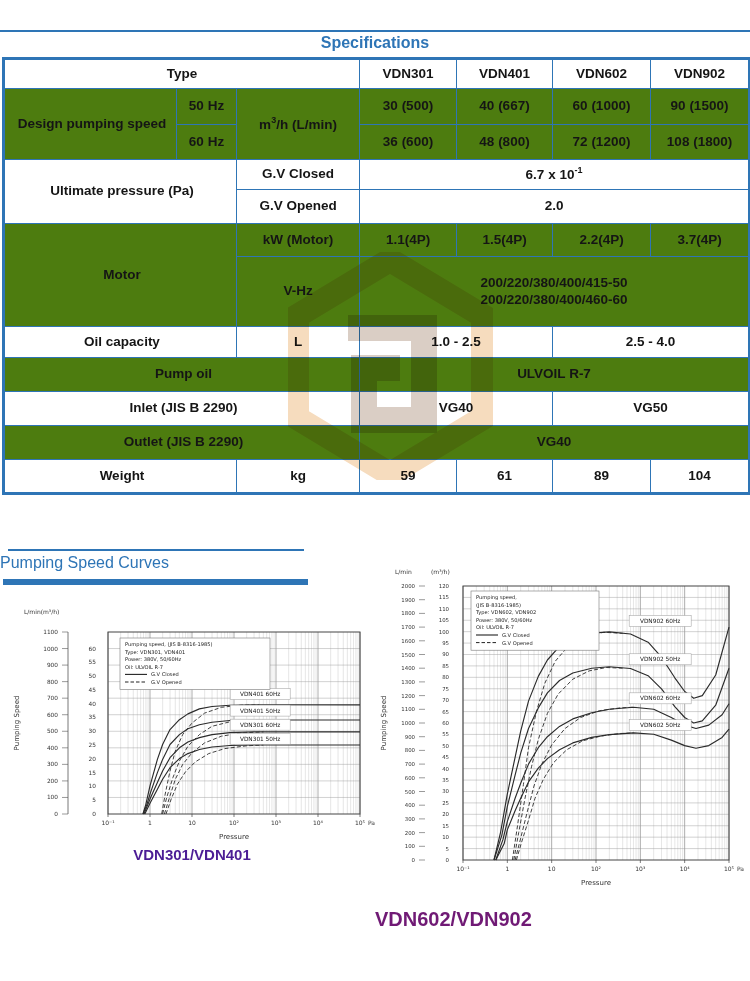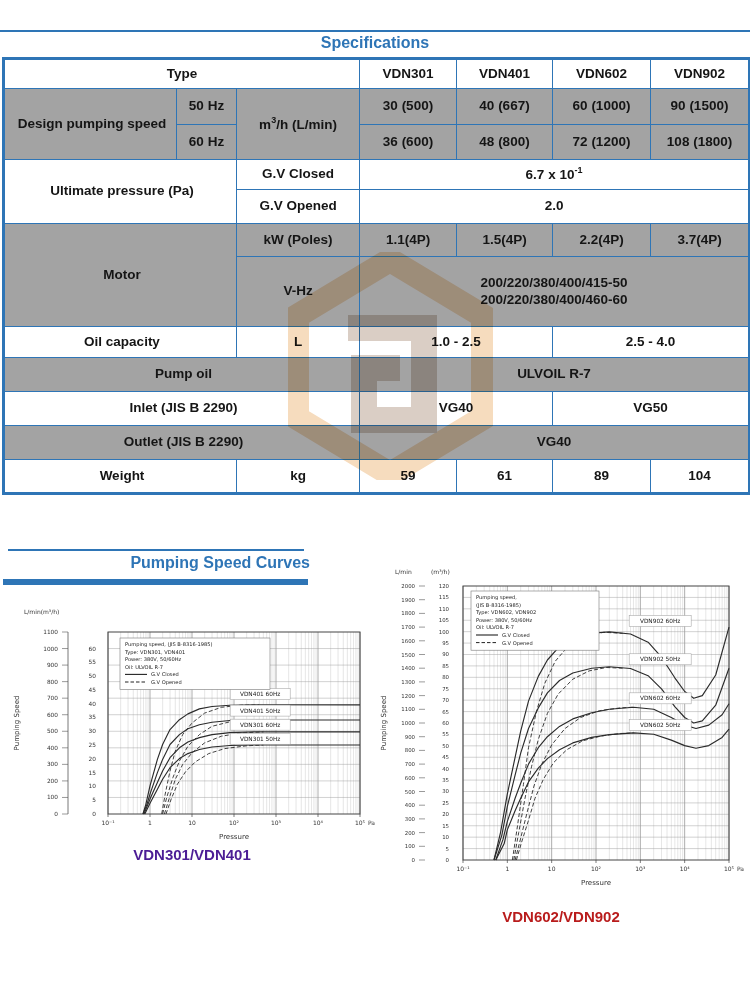--- a/index.html
+++ b/index.html
@@ -7,34 +7,34 @@
         font-family:"Liberation Sans",sans-serif;color:#161616;padding-left:41px;}
   .top-rule{position:absolute;left:0;top:30px;width:750px;height:2px;background:#2E75B6;}
   .spec-title{position:absolute;left:0;top:34px;width:750px;text-align:center;
               font-size:16px;font-weight:bold;color:#2E75B6;}
   table.spec{position:absolute;left:2px;top:57px;width:746px;border-collapse:collapse;
              table-layout:fixed;border:3px solid #2E75B6;}
   table.spec td{border:1.5px solid #2E75B6;font-size:13.5px;font-weight:600;color:#151515;
                 padding:1px 4px;text-align:center;vertical-align:middle;line-height:1.25;}
   table.spec td.hdr{font-weight:700;}
   table.spec td.lbl{text-align:center;padding-left:7px;}
-  tr.blue td{background:#a3a3a3;}
+  tr.blue td{background:#4d7c0f;}
   sup{font-size:9px;}
   .watermark{position:absolute;left:288px;top:252px;width:205px;height:228px;z-index:3;
              pointer-events:none;mix-blend-mode:multiply;}
   .curves-top-line{position:absolute;left:8px;top:549px;width:296px;height:2px;background:#2E75B6;}
-  .curves-title{position:absolute;left:0;top:554px;width:310px;text-align:right;
-                font-size:16px;font-weight:bold;color:#2E75B6;}
+  .curves-title{position:absolute;left:0;top:554px;width:310px;text-align:left;
+                font-size:16px;font-weight:normal;color:#2E75B6;}
   .curves-bar{position:absolute;left:3px;top:579px;width:305px;height:6px;background:#2E75B6;}
   .chart1{position:absolute;left:8px;top:596px;}
   .chart2{position:absolute;left:375px;top:560px;}
   .caption1{position:absolute;left:8px;top:846px;width:368px;text-align:center;
             font-size:15px;font-weight:600;color:#4c1d95;}
-  .caption2{position:absolute;left:375px;top:908px;width:372px;text-align:center;
-            font-size:15px;font-weight:600;color:#b91c1c;}
+  .caption2{position:absolute;left:375px;top:908px;width:372px;
+            font-size:20px;font-weight:600;color:#701a75;}
   svg text{font-family:"DejaVu Sans",sans-serif;}
 </style>
 </head>
 <body>
 
 <div class="page">
 
   <div class="top-rule"></div>
   <div class="spec-title">Specifications</div>
 
@@ -76,21 +76,21 @@
       <td rowspan="2" colspan="2" class="lbl">Ultimate pressure (Pa)</td>
       <td>G.V Closed</td>
       <td colspan="4"><span>6.7 x 10</span><sup>-1</sup></td>
     </tr>
     <tr style="height:34px">
       <td>G.V Opened</td>
       <td colspan="4">2.0</td>
     </tr>
     <tr class="blue" style="height:33px">
       <td rowspan="2" colspan="2" class="lbl">Motor</td>
-      <td>kW (Poles)</td>
+      <td>kW (Motor)</td>
       <td>1.1(4P)</td>
       <td>1.5(4P)</td>
       <td>2.2(4P)</td>
       <td>3.7(4P)</td>
     </tr>
     <tr class="blue" style="height:70px">
       <td>V-Hz</td>
       <td colspan="4">
             <div>200/220/380/400/415-50</div>
             <div>200/220/380/400/460-60</div>

